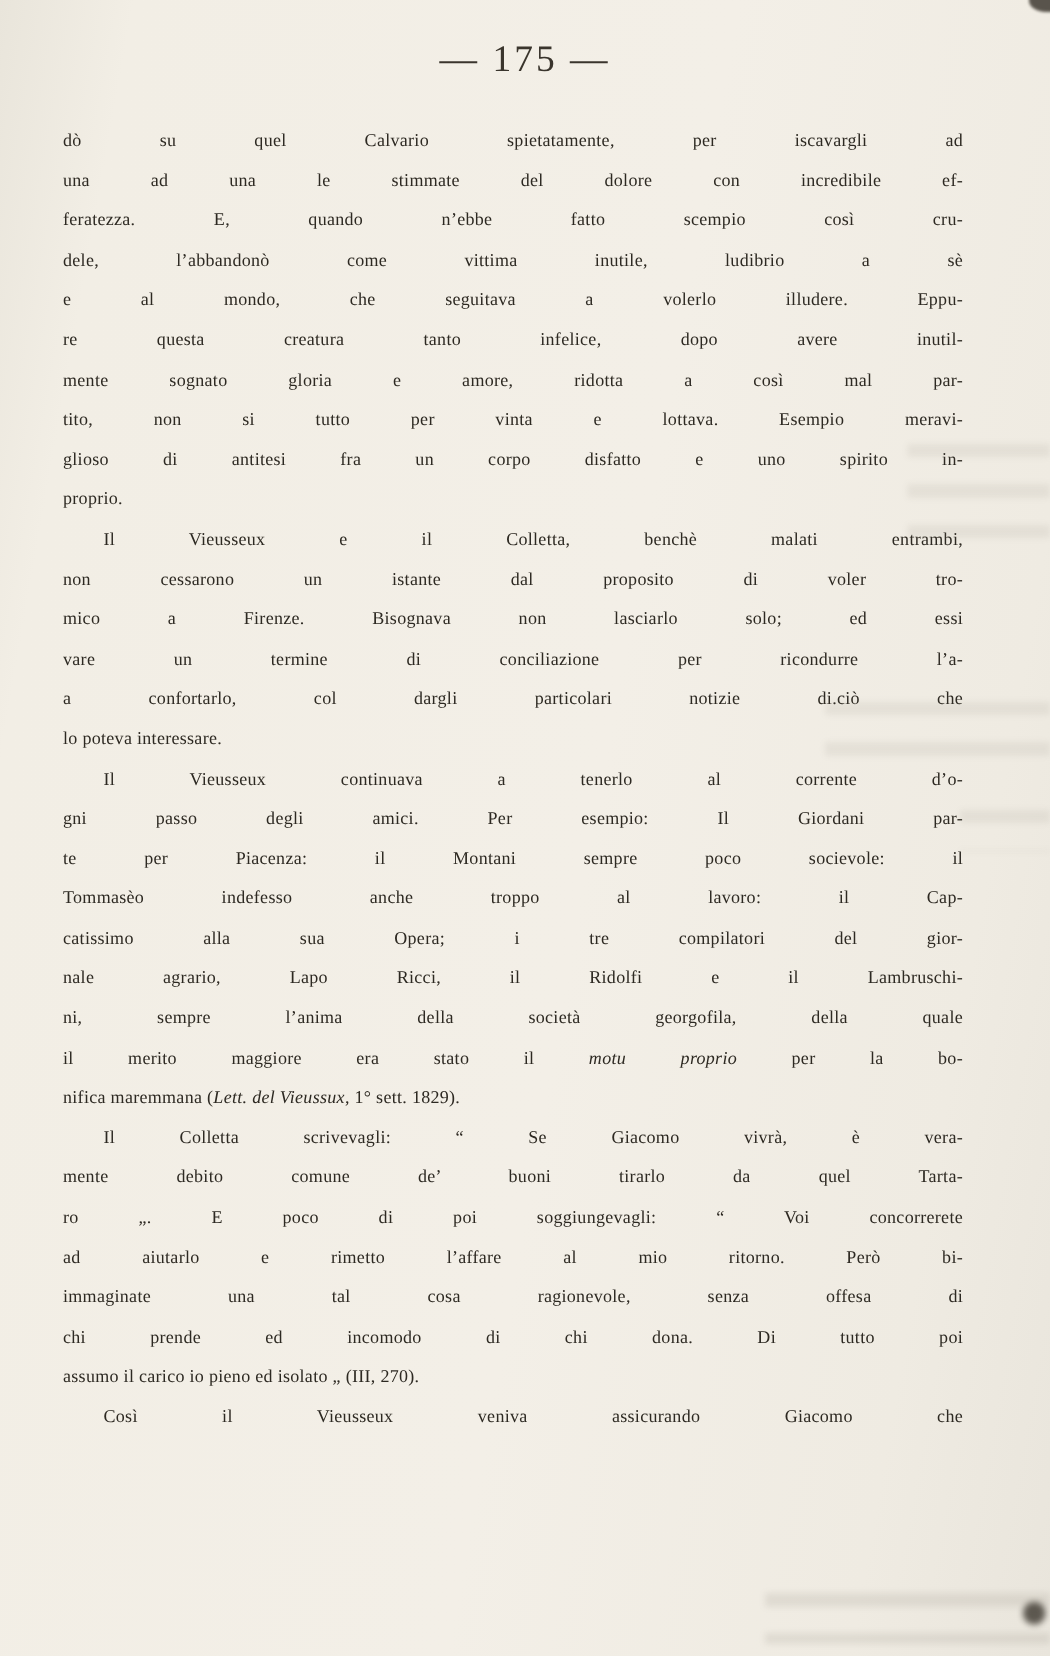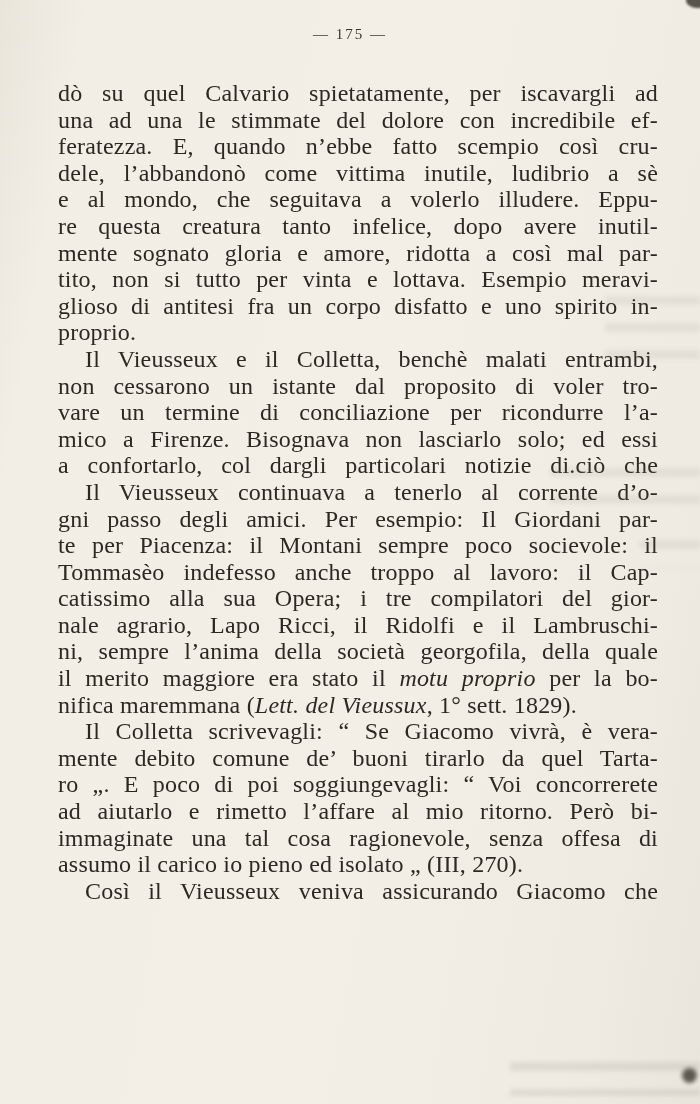--- a/index.html
+++ b/index.html
@@ -18,30 +18,30 @@
     position: absolute;
     inset: 0;
     background: linear-gradient(100deg, #e9e5db 0%, #f2eee5 10%, #f3efe7 55%, #efebe2 85%, #e9e5dc 100%);
   }
   .page-number {
     position: absolute;
     top: 26px;
     left: 0;
     width: 100%;
     text-align: center;
-    font-size: 15px;
+    font-size: 25px;
     letter-spacing: 2px;
     color: #3a352d;
   }
   .text-block {
     position: absolute;
-    left: 58px;
+    left: 42px;
     top: 80px;
     width: 600px;
-    font-size: 24px;
+    font-size: 12px;
     color: #2d2922;
     letter-spacing: 0.2px;
   }
   .paragraph { margin: 0; }
   .line {
     height: 26.6px;
     line-height: 26.6px;
     overflow: hidden;
     white-space: normal;
   }
@@ -105,41 +105,43 @@
         <div class="line j">e al mondo, che seguitava a volerlo illudere. Eppu-</div>
         <div class="line j">re questa creatura tanto infelice, dopo avere inutil-</div>
         <div class="line j">mente sognato gloria e amore, ridotta a così mal par-</div>
         <div class="line j">tito, non si tutto per vinta e lottava. Esempio meravi-</div>
         <div class="line j">glioso di antitesi fra un corpo disfatto e uno spirito in-</div>
         <div class="line">proprio.</div>
       </div>
       <div class="paragraph">
         <div class="line j ind">Il Vieusseux e il Colletta, benchè malati entrambi,</div>
         <div class="line j">non cessarono un istante dal proposito di voler tro-</div>
+        <div class="line j">mico a Firenze. Bisognava non lasciarlo solo; ed essi</div>
         <div class="line j">vare un termine di conciliazione per ricondurre l’a-</div>
-        <div class="line j">mico a Firenze. Bisognava non lasciarlo solo; ed essi</div>
         <div class="line j">a confortarlo, col dargli particolari notizie di.ciò che</div>
+        <div class="line">lo poteva interessare.</div>
       </div>
       <div class="paragraph">
         <div class="line j ind">Il Vieusseux continuava a tenerlo al corrente d’o-</div>
         <div class="line j">gni passo degli amici. Per esempio: Il Giordani par-</div>
         <div class="line j">te per Piacenza: il Montani sempre poco socievole: il</div>
         <div class="line j">Tommasèo indefesso anche troppo al lavoro: il Cap-</div>
         <div class="line j">catissimo alla sua Opera; i tre compilatori del gior-</div>
         <div class="line j">nale agrario, Lapo Ricci, il Ridolfi e il Lambruschi-</div>
         <div class="line j">ni, sempre l’anima della società georgofila, della quale</div>
         <div class="line j"><span>il merito maggiore era stato il </span><span class="it">motu proprio</span><span> per la bo-</span></div>
         <div class="line"><span>nifica maremmana (</span><span class="it">Lett. del Vieussux</span><span>, 1° sett. 1829).</span></div>
       </div>
       <div class="paragraph">
         <div class="line j ind">Il Colletta scrivevagli: “ Se Giacomo vivrà, è vera-</div>
         <div class="line j">mente debito comune de’ buoni tirarlo da quel Tarta-</div>
         <div class="line j">ro „. E poco di poi soggiungevagli: “ Voi concorrerete</div>
         <div class="line j">ad aiutarlo e rimetto l’affare al mio ritorno. Però bi-</div>
         <div class="line j">immaginate una tal cosa ragionevole, senza offesa di</div>
+        <div class="line j">chi prende ed incomodo di chi dona. Di tutto poi</div>
         <div class="line">assumo il carico io pieno ed isolato „ (III, 270).</div>
       </div>
       <div class="paragraph">
         <div class="line j ind">Così il Vieusseux veniva assicurando Giacomo che</div>
       </div>
     </div>
 
   <div class="bleed bleed-1"></div>
   <div class="bleed bleed-2"></div>
   <div class="bleed bleed-3"></div>

